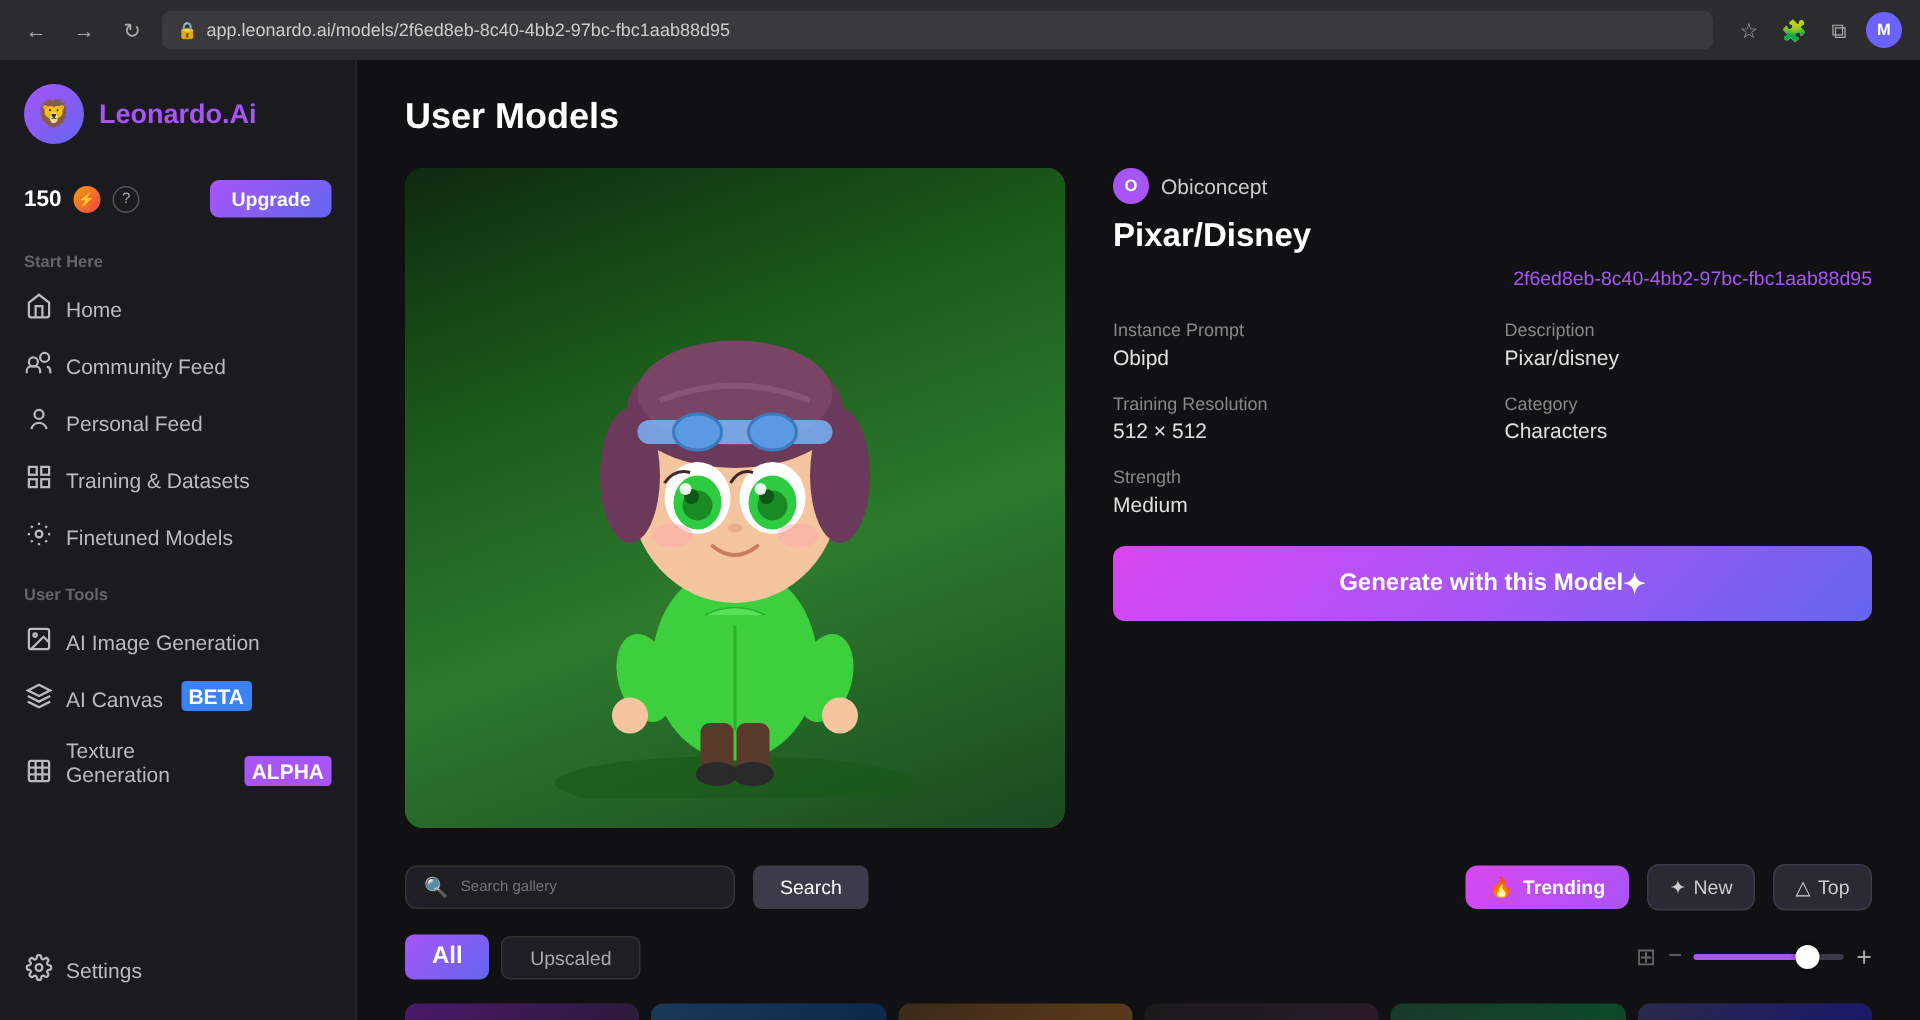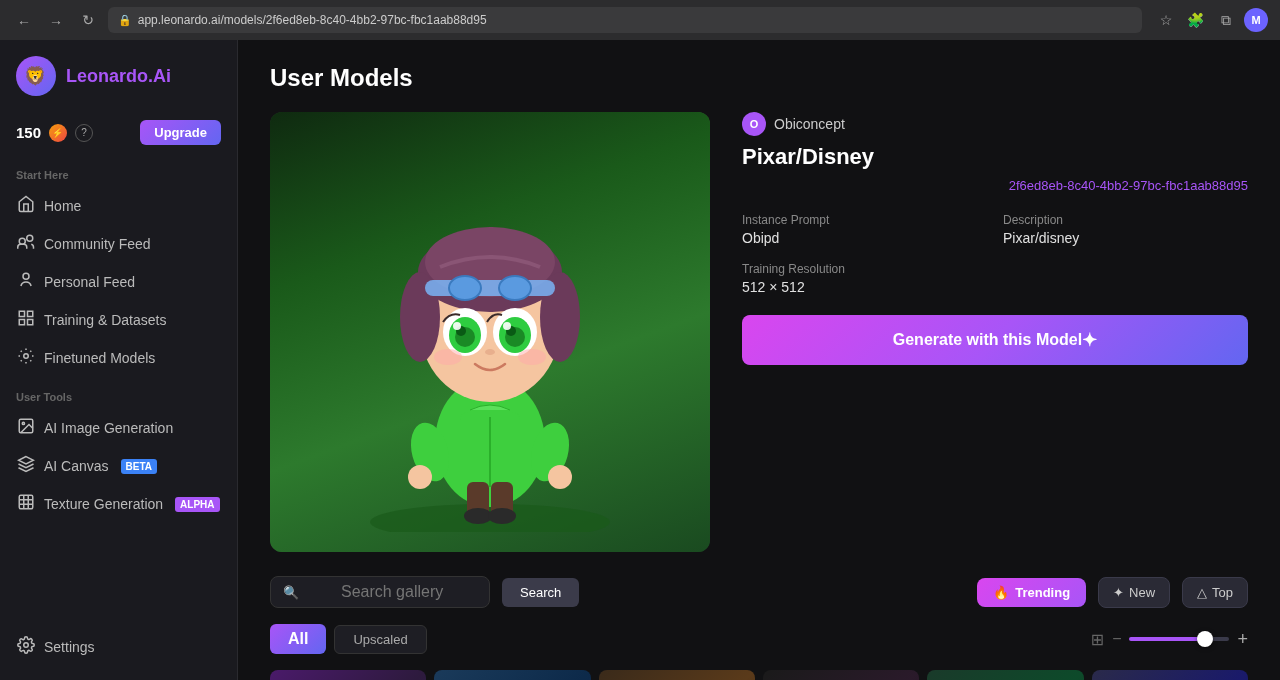--- a/index.html
+++ b/index.html
@@ -153,21 +153,21 @@
       font-size: 14px;
       border-radius: 0;
       transition: background 0.15s;
     }
     .sidebar-item .si-icon {
       width: 20px; height: 20px;
       display: flex; align-items: center; justify-content: center;
       flex-shrink: 0;
     }
     .badge {
-      font-size: 10px;
+      font-size: 14px;
       font-weight: 700;
       padding: 2px 5px;
       border-radius: 3px;
       margin-left: 4px;
     }
     .badge-beta { background: #3b82f6; color: white; }
     .badge-alpha { background: #a855f7; color: white; }
 
     
     .main-content {
@@ -287,23 +287,22 @@
       border-radius: 8px;
       padding: 6px 12px;
       gap: 8px;
       width: 220px;
     }
     .search-box input {
       background: none;
       border: none;
       outline: none;
       color: #aaa;
-      font-size: 16px;
+      font-size: 10px;
       width: 100%;
-      text-align: center;
     }
     .search-icon-sm { color: #666; font-size: 13px; }
     .search-btn {
       background: #3b3b4a;
       border: none;
       border-radius: 6px;
       color: #fff;
       font-size: 13px;
       padding: 7px 18px;
       cursor: pointer;
@@ -633,20 +632,28 @@
             <div class="meta-label">Instance Prompt</div>
             <div class="meta-value">Obipd</div>
           </div>
           <div class="meta-item">
             <div class="meta-label">Description</div>
             <div class="meta-value">Pixar/disney</div>
           </div>
           <div class="meta-item">
             <div class="meta-label">Training Resolution</div>
             <div class="meta-value">512 × 512</div>
+          </div>
+          <div class="meta-item">
+            <div class="meta-label">Category</div>
+            <div class="meta-value">Characters</div>
+          </div>
+          <div class="meta-item">
+            <div class="meta-label">Strength</div>
+            <div class="meta-value">Medium</div>
           </div>
         </div>
 
         <button class="generate-btn">
           <span>Generate with this Model</span>
           <span class="sparkle">✦</span>
         </button>
       </div>
     </div>
 

